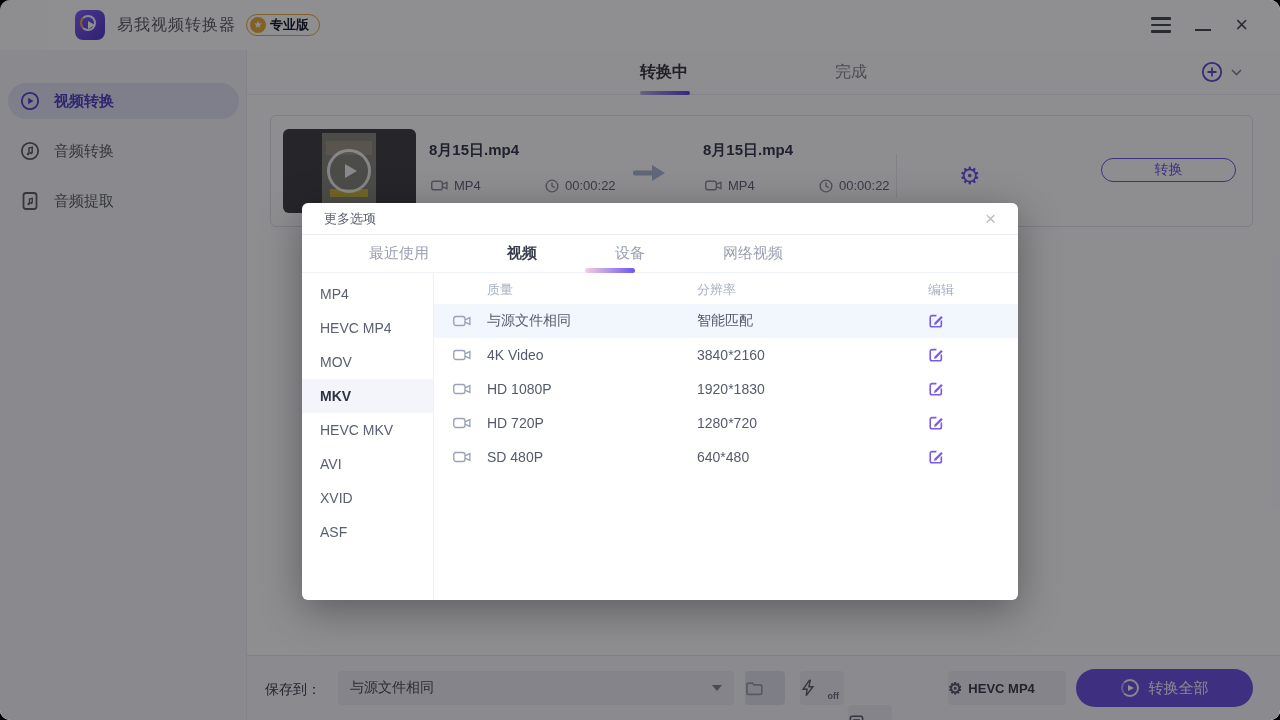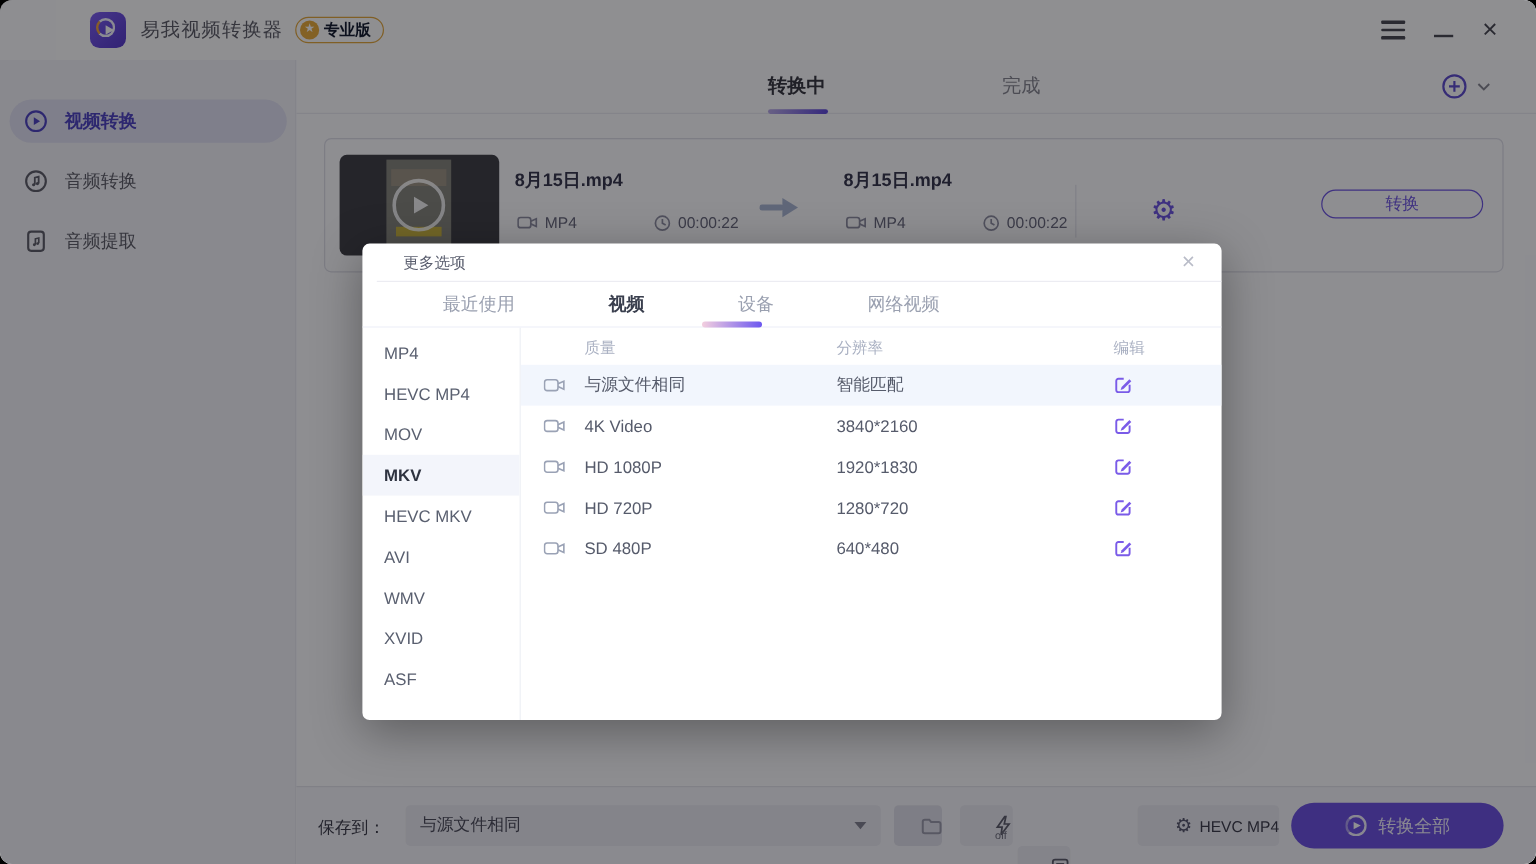--- a/index.html
+++ b/index.html
@@ -71,21 +71,21 @@
 
   
   .bottombar { position:relative; height:65px; border-top:1px solid #e2e2ea; background:#f5f5f9; flex-shrink:0; }
   .savelabel { position:absolute; left:18px; top:25px; font-size:14px; color:#3a3a48; }
   .saveselect { position:absolute; left:91px; top:15px; width:396px; height:34px; background:#e9e9f1;
                 border-radius:4px; display:flex; align-items:center; padding:0 12px; cursor:pointer; }
   .saveselect .sval { flex:1; font-size:14px; color:#4a4a58; }
   .caret { width:0; height:0; border-left:5px solid transparent; border-right:5px solid transparent;
            border-top:6px solid #80808e; }
   .sqbtn { position:absolute; top:15px; height:34px; background:#e9e9f1; border-radius:4px;
-           display:flex; align-items:center; justify-content:flex-end; color:#5a5a68; cursor:pointer; }
+           display:flex; align-items:center; justify-content:flex-start; color:#5a5a68; cursor:pointer;font-weight:bold; }
   .folderbtn { left:498px; width:40px; background:#dfdfe9; color:#9a9aaa; }
   .togglebtn { position:relative; }
   .togglebtn .offtag { position:absolute; right:5px; bottom:4px; font-size:9px; color:#6a6a78; }
   .t1 { left:553px; width:44px; } .t2 { left:601px; width:44px; }
   .codecbtn { left:701px; width:118px; gap:6px; font-size:13px; color:#3a3a48; }
   .codecbtn .gear { font-size:16px; color:#55556a; }
   .convertall { position:absolute; left:829px; top:13px; width:177px; height:38px; border-radius:19px;
                 background:#6a4fe0; border:none; display:flex; align-items:center; justify-content:center;
                 gap:10px; color:rgba(255,255,255,0.92); font-size:15px; cursor:pointer; }
   .ca-icon { width:18px; height:18px; border:2px solid rgba(255,255,255,0.9); border-left-color:rgba(255,255,255,0.45);
@@ -94,21 +94,21 @@
                     border-left:6px solid #fff; border-top:3.5px solid transparent; border-bottom:3.5px solid transparent; }
 
   
   .dim { position:absolute; inset:0; background:rgba(8,8,14,0.45); z-index:50; }
 
   
   .modal { position:absolute; left:302px; top:203px; width:716px; height:397px; background:#fff;
            border-radius:6px; z-index:60; box-shadow:0 10px 40px rgba(0,0,0,0.35); overflow:hidden;
            display:flex; flex-direction:column; }
   .mhead { height:32px; border-bottom:1px solid #ececf2; display:flex; align-items:center;
-           padding:0 22px; flex-shrink:0;margin-left:12px; }
+           padding:0 22px; flex-shrink:0; }
   .mtitle { font-size:13px; color:#5a5e6e; flex:1; }
   .mclose { font-size:19px; color:#b9bcc8; cursor:pointer; line-height:18px; }
   .mtabs { position:relative; height:38px; border-bottom:1px solid #eef1f8; display:flex;
            align-items:center; padding-left:67px; gap:78px; flex-shrink:0; }
   .mtab2 { font-size:15px; color:#9aa0b0; cursor:pointer; white-space:nowrap; }
   .mtab2.active { color:#3a3f4e; font-weight:bold; }
   .mtab-underline2 { position:absolute; left:283px; top:33px; width:50px; height:5px; border-radius:2.5px;
                      background:linear-gradient(90deg,#f3cfdf,#6c57f0); }
   .mbody { flex:1; display:flex; min-height:0; }
   .fmtlist { width:135px; border-right:1px solid #eef0f6; padding-top:4px; overflow:hidden; }
@@ -331,21 +331,20 @@
     </div>
     <div class="mbody">
 
       <div class="fmtlist">
         <div class="fmtitem">MP4</div>
         <div class="fmtitem">HEVC MP4</div>
         <div class="fmtitem">MOV</div>
         <div class="fmtitem selected">MKV</div>
         <div class="fmtitem">HEVC MKV</div>
         <div class="fmtitem">AVI</div>
-        <div class="fmtitem">WMV</div>
         <div class="fmtitem">XVID</div>
         <div class="fmtitem">ASF</div>
       </div>
 
       <div class="qtable">
         <div class="qrow qhead">
           <span></span>
           <span>质量</span>
           <span>分辨率</span>
           <span>编辑</span>

